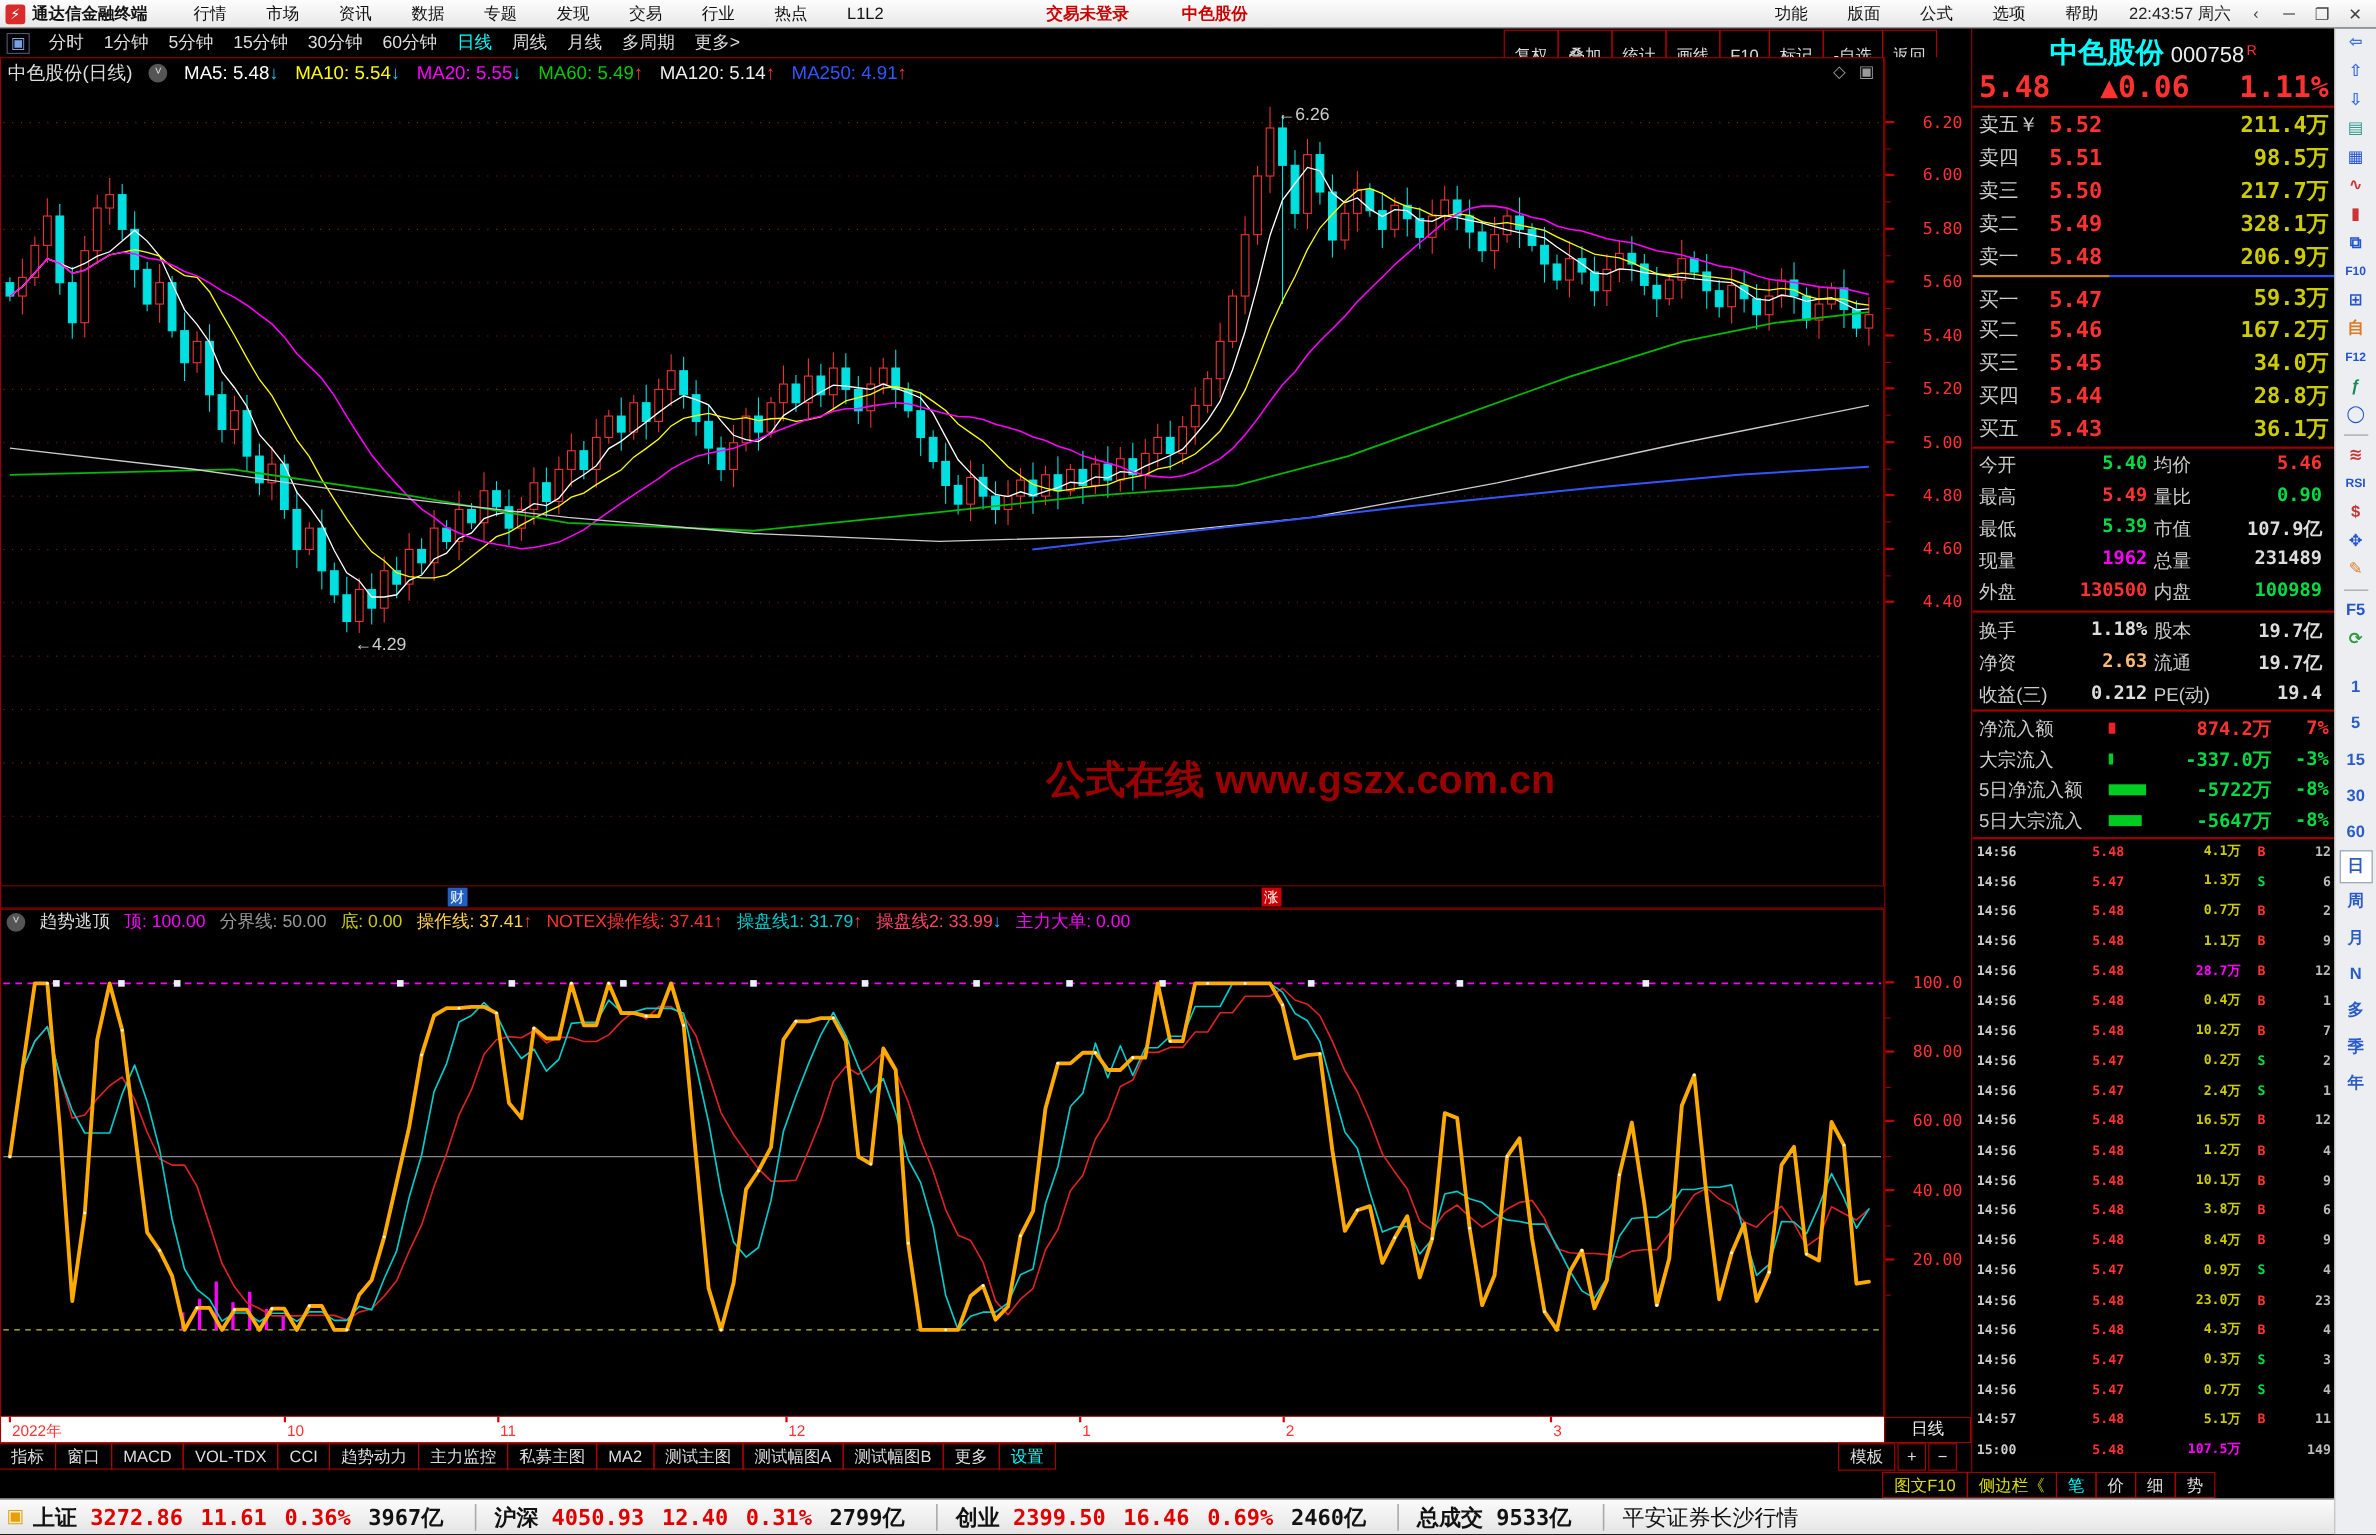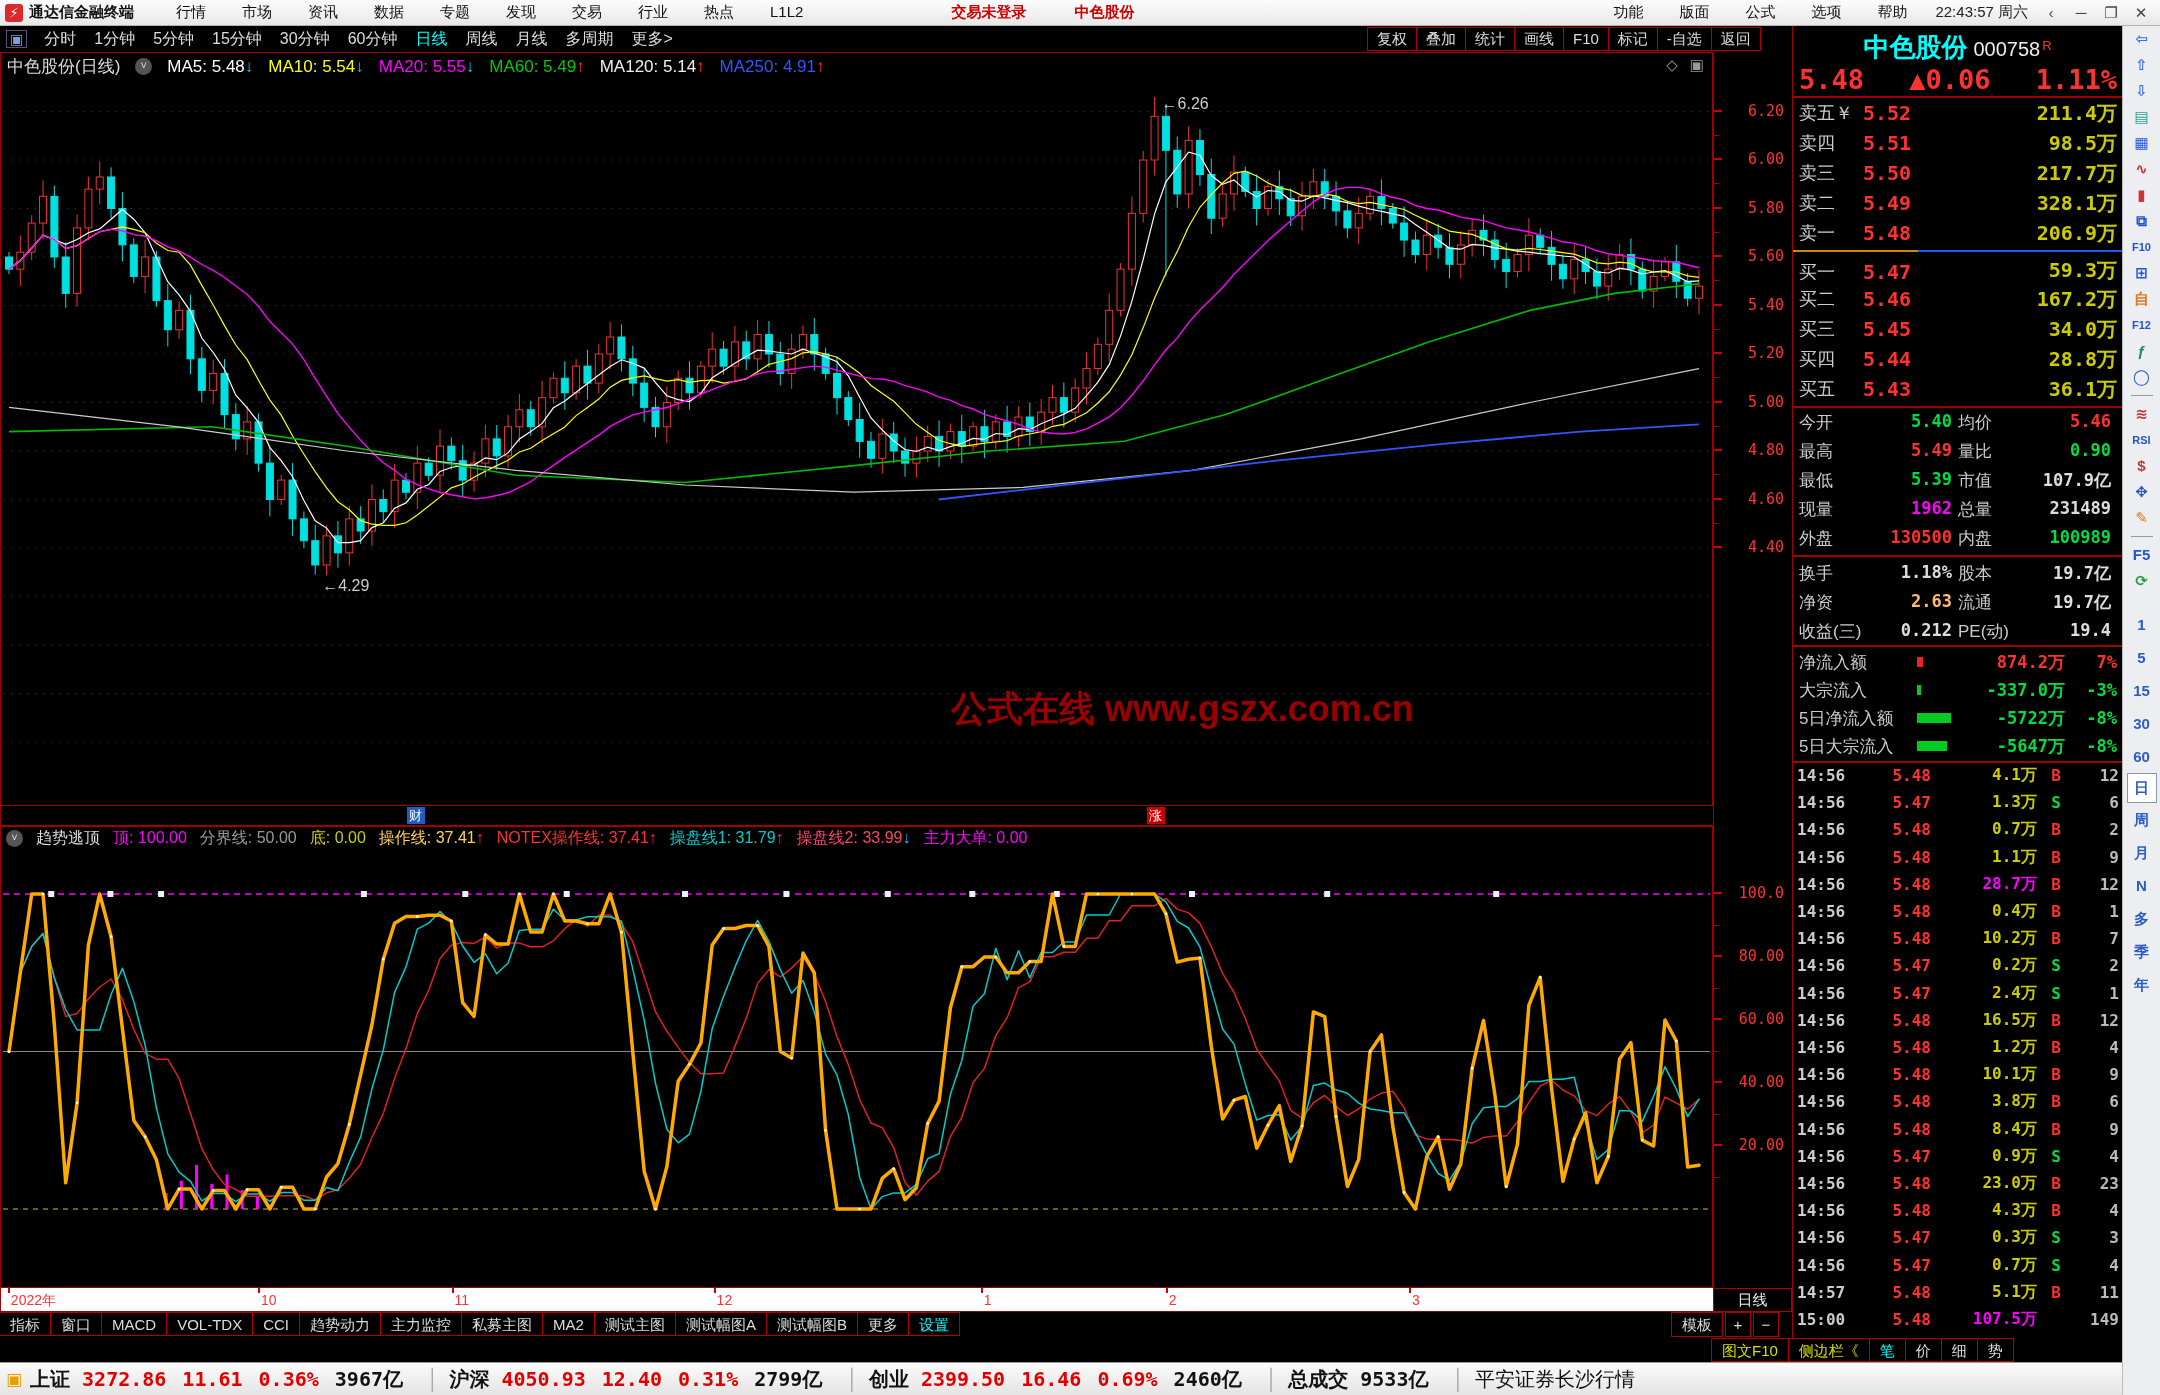--- a/index.html
+++ b/index.html
@@ -22,21 +22,21 @@
   .winctl span{width:26px;text-align:center;color:#444;font-size:15px;}
 
   
   .toolbar{position:absolute;left:0;top:26px;width:1792px;height:26px;background:#000;
     display:flex;align-items:center;box-sizing:border-box;}
   .tb-window-icon{color:#7aa0e0;font-size:14px;margin:0 8px 0 6px;border:1px solid #557;padding:0 3px;}
   .tf-item{color:#ddd;font-size:16px;padding:0 9px;}
   .tf-item.active{color:#00ffff;}
   .tb-buttons{position:absolute;left:1368px;top:1px;display:flex;}
   .tb-btn{color:#ddd;font-size:15px;border:1px solid #b00000;height:22px;line-height:22px;
-    padding:0 9px;margin-left:-1px;}
+    padding:12px 9px;margin-left:-1px;}
 
   
   .main-chart{position:absolute;left:0;top:52px;width:1713px;height:754px;background:#000;
     border:1px solid #a00000;box-sizing:border-box;}
   .ma-header{position:absolute;left:6px;top:2px;display:flex;gap:15px;align-items:center;
     font-size:17px;color:#ddd;z-index:5;}
   .chev-circle{width:17px;height:17px;border-radius:50%;background:#555;color:#ddd;
     font-size:11px;line-height:15px;text-align:center;}
   .corner-icons{position:absolute;right:8px;top:3px;color:#999;font-size:15px;display:flex;gap:12px;z-index:5;}
   .mid-strip{position:absolute;left:0;top:806px;width:1713px;height:20px;background:#000;
@@ -104,21 +104,21 @@
   .stat-row{position:absolute;left:6px;width:318px;height:29px;display:flex;align-items:center;font-size:17px;}
   .stat-cell{display:flex;width:50%;}
   .stat-label{color:#ccc;width:74px;flex:none;}
   .stat-val{font-weight:bold;font-family:"DejaVu Sans Mono",monospace;flex:1;text-align:right;padding-right:6px;}
   .flow-row{position:absolute;left:6px;width:318px;height:28px;display:flex;align-items:center;font-size:17px;}
   .flow-label{color:#ccc;width:118px;flex:none;}
   .flow-bar{height:10px;flex:none;margin-right:6px;}
   .flow-val{font-weight:bold;font-family:"DejaVu Sans Mono",monospace;flex:1;text-align:right;}
   .flow-pct{font-weight:bold;font-family:"DejaVu Sans Mono",monospace;width:52px;text-align:right;}
   .trans-row{position:absolute;left:4px;width:322px;display:flex;align-items:center;
-    font-family:"DejaVu Sans Mono",monospace;font-size:16px;font-weight:bold;}
+    font-family:"DejaVu Sans Mono",monospace;font-size:12px;font-weight:bold;}
   .tr-time{color:#ccc;width:64px;}
   .tr-price{color:#ff3232;width:70px;text-align:right;}
   .tr-vol{width:106px;text-align:right;}
   .tr-bs{width:38px;text-align:center;}
   .tr-cnt{color:#bbb;flex:1;text-align:right;}
 
   
   .side-strip{position:absolute;left:2122px;top:26px;width:38px;height:1369px;background:#eceef1;
     border-left:1px solid #bbb;box-sizing:border-box;display:flex;flex-direction:column;align-items:center;}
   .ss-icon{height:26px;line-height:26px;font-size:15px;font-weight:bold;text-align:center;width:100%;}

